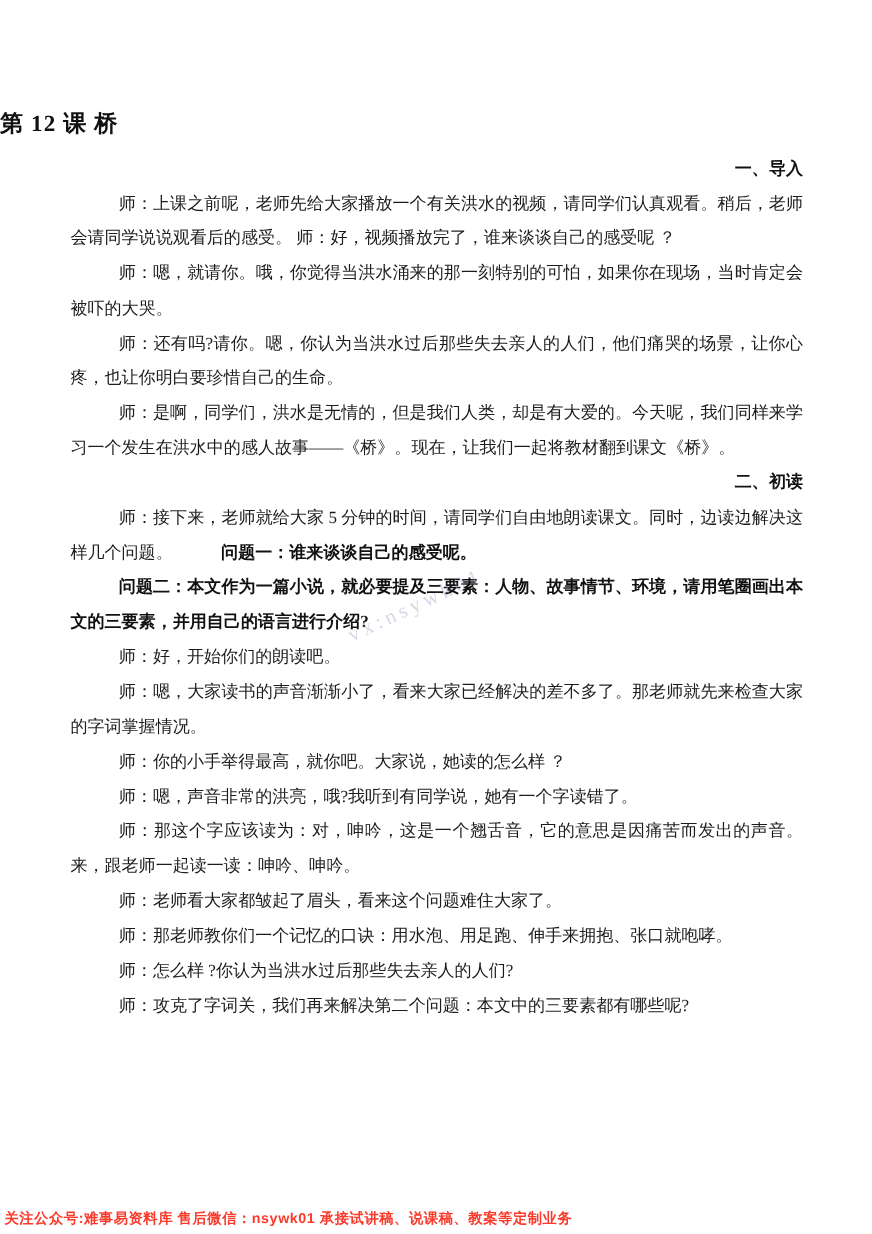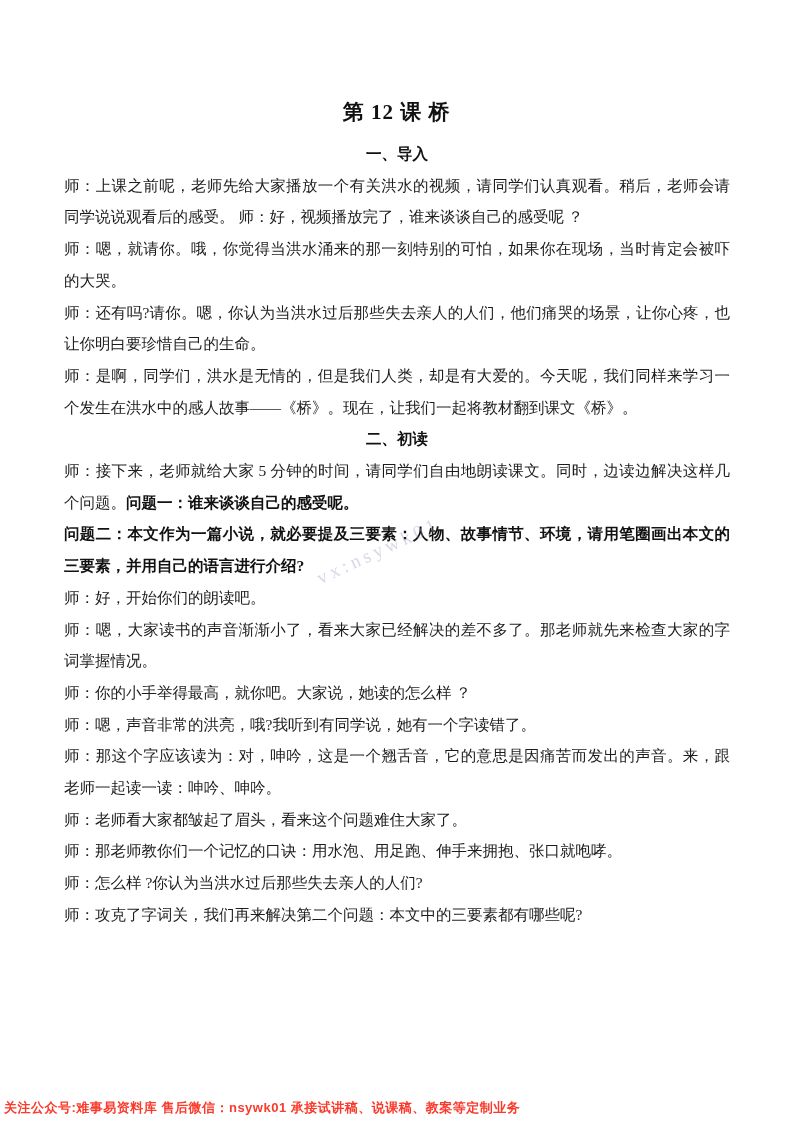--- a/index.html
+++ b/index.html
@@ -14,45 +14,45 @@
     background: #ffffff;
     overflow: hidden;
     font-family: "Liberation Serif", serif;
     color: #1c1c1c;
   }
   .doc-title {
     position: absolute;
     top: 98px;
     left: 0;
     width: 100%;
-    text-align: center;
+    text-align: left;
     font-size: 21px;
     font-weight: 700;
     letter-spacing: 1px;
     color: #111111;
   }
   .doc-body {
     position: absolute;
     top: 138px;
     left: 64px;
     width: 666px;
   }
   .block {
     margin: 0;
     font-size: 15.5px;
     line-height: 31.7px;
     text-align: justify;
     word-break: break-all;
   }
   .block.heading {
     font-weight: 700;
-    text-align: center;
+    text-align: right;
     color: #111111;
   }
-  .run { font-weight: 400; }
+  .run { font-weight: 400; margin-left: 44px; }
   .run.bold { font-weight: 700; color: #111111; }
   .watermark {
     position: absolute;
     left: 318px;
     top: 568px;
     transform: rotate(-25deg);
     transform-origin: left center;
     font-size: 19px;
     letter-spacing: 4px;
     color: rgba(148, 152, 190, 0.38);

